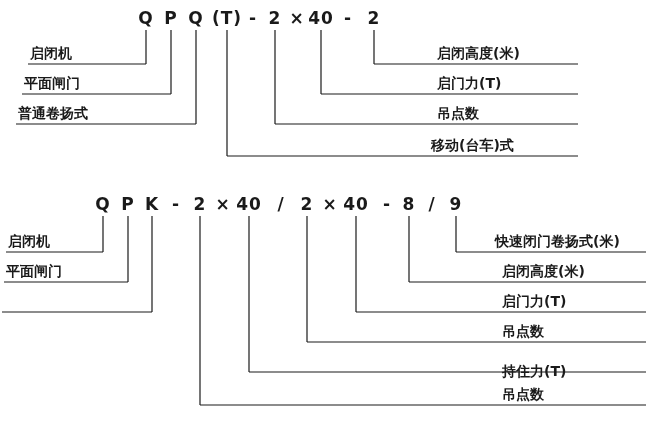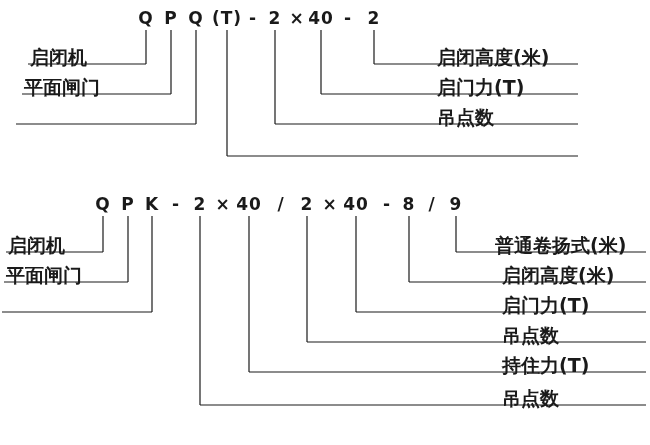--- a/index.html
+++ b/index.html
@@ -19,21 +19,21 @@
   .tok {
     position: absolute;
     transform: translateX(-50%);
     font-size: 17px;
     font-weight: bold;
     letter-spacing: 1px;
     white-space: nowrap;
   }
   .lbl {
     position: absolute;
-    font-size: 19px;
+    font-size: 14px;
     font-weight: bold;
     white-space: nowrap;
   }
   svg.lines {
     position: absolute;
     left: 0;
     top: 0;
   }
   svg.lines line {
     stroke: #1a1a1a;
@@ -92,44 +92,46 @@
   <span class="tok" style="left:227px;top:8px">(T)</span>
   <span class="tok" style="left:253px;top:8px">-</span>
   <span class="tok" style="left:275px;top:8px">2</span>
   <span class="tok" style="left:297px;top:8px">×</span>
   <span class="tok" style="left:321px;top:8px">40</span>
   <span class="tok" style="left:348px;top:8px">-</span>
   <span class="tok" style="left:374px;top:8px">2</span>
 
   <div class="lbl" style="left:30px;top:45px">启闭机</div>
   <div class="lbl" style="left:24px;top:75px">平面闸门</div>
+  <div class="lbl" style="left:18px;top:105px">普通卷扬式</div>
 
   <div class="lbl" style="left:437px;top:45px">启闭高度(米)</div>
   <div class="lbl" style="left:437px;top:75px">启门力(T)</div>
   <div class="lbl" style="left:437px;top:105px">吊点数</div>
+  <div class="lbl" style="left:431px;top:137px">移动(台车)式</div>
 
   <span class="tok" style="left:103px;top:194px">Q</span>
   <span class="tok" style="left:128px;top:194px">P</span>
   <span class="tok" style="left:152px;top:194px">K</span>
   <span class="tok" style="left:176px;top:194px">-</span>
   <span class="tok" style="left:200px;top:194px">2</span>
   <span class="tok" style="left:223px;top:194px">×</span>
   <span class="tok" style="left:249px;top:194px">40</span>
   <span class="tok" style="left:281px;top:194px">/</span>
   <span class="tok" style="left:307px;top:194px">2</span>
   <span class="tok" style="left:330px;top:194px">×</span>
   <span class="tok" style="left:356px;top:194px">40</span>
   <span class="tok" style="left:387px;top:194px">-</span>
   <span class="tok" style="left:409px;top:194px">8</span>
   <span class="tok" style="left:432px;top:194px">/</span>
   <span class="tok" style="left:456px;top:194px">9</span>
 
   <div class="lbl" style="left:8px;top:233px">启闭机</div>
   <div class="lbl" style="left:6px;top:263px">平面闸门</div>
 
-  <div class="lbl" style="left:495px;top:233px">普通卷扬式(米)</div>
+  <div class="lbl" style="left:495px;top:233px">快速闭门卷扬式(米)</div>
   <div class="lbl" style="left:502px;top:263px">启闭高度(米)</div>
   <div class="lbl" style="left:502px;top:293px">启门力(T)</div>
   <div class="lbl" style="left:502px;top:323px">吊点数</div>
-  <div class="lbl" style="left:502px;top:353px">持住力(T)</div>
+  <div class="lbl" style="left:502px;top:363px">持住力(T)</div>
   <div class="lbl" style="left:502px;top:386px">吊点数</div>
 
 </div>
 
 </body></html>

